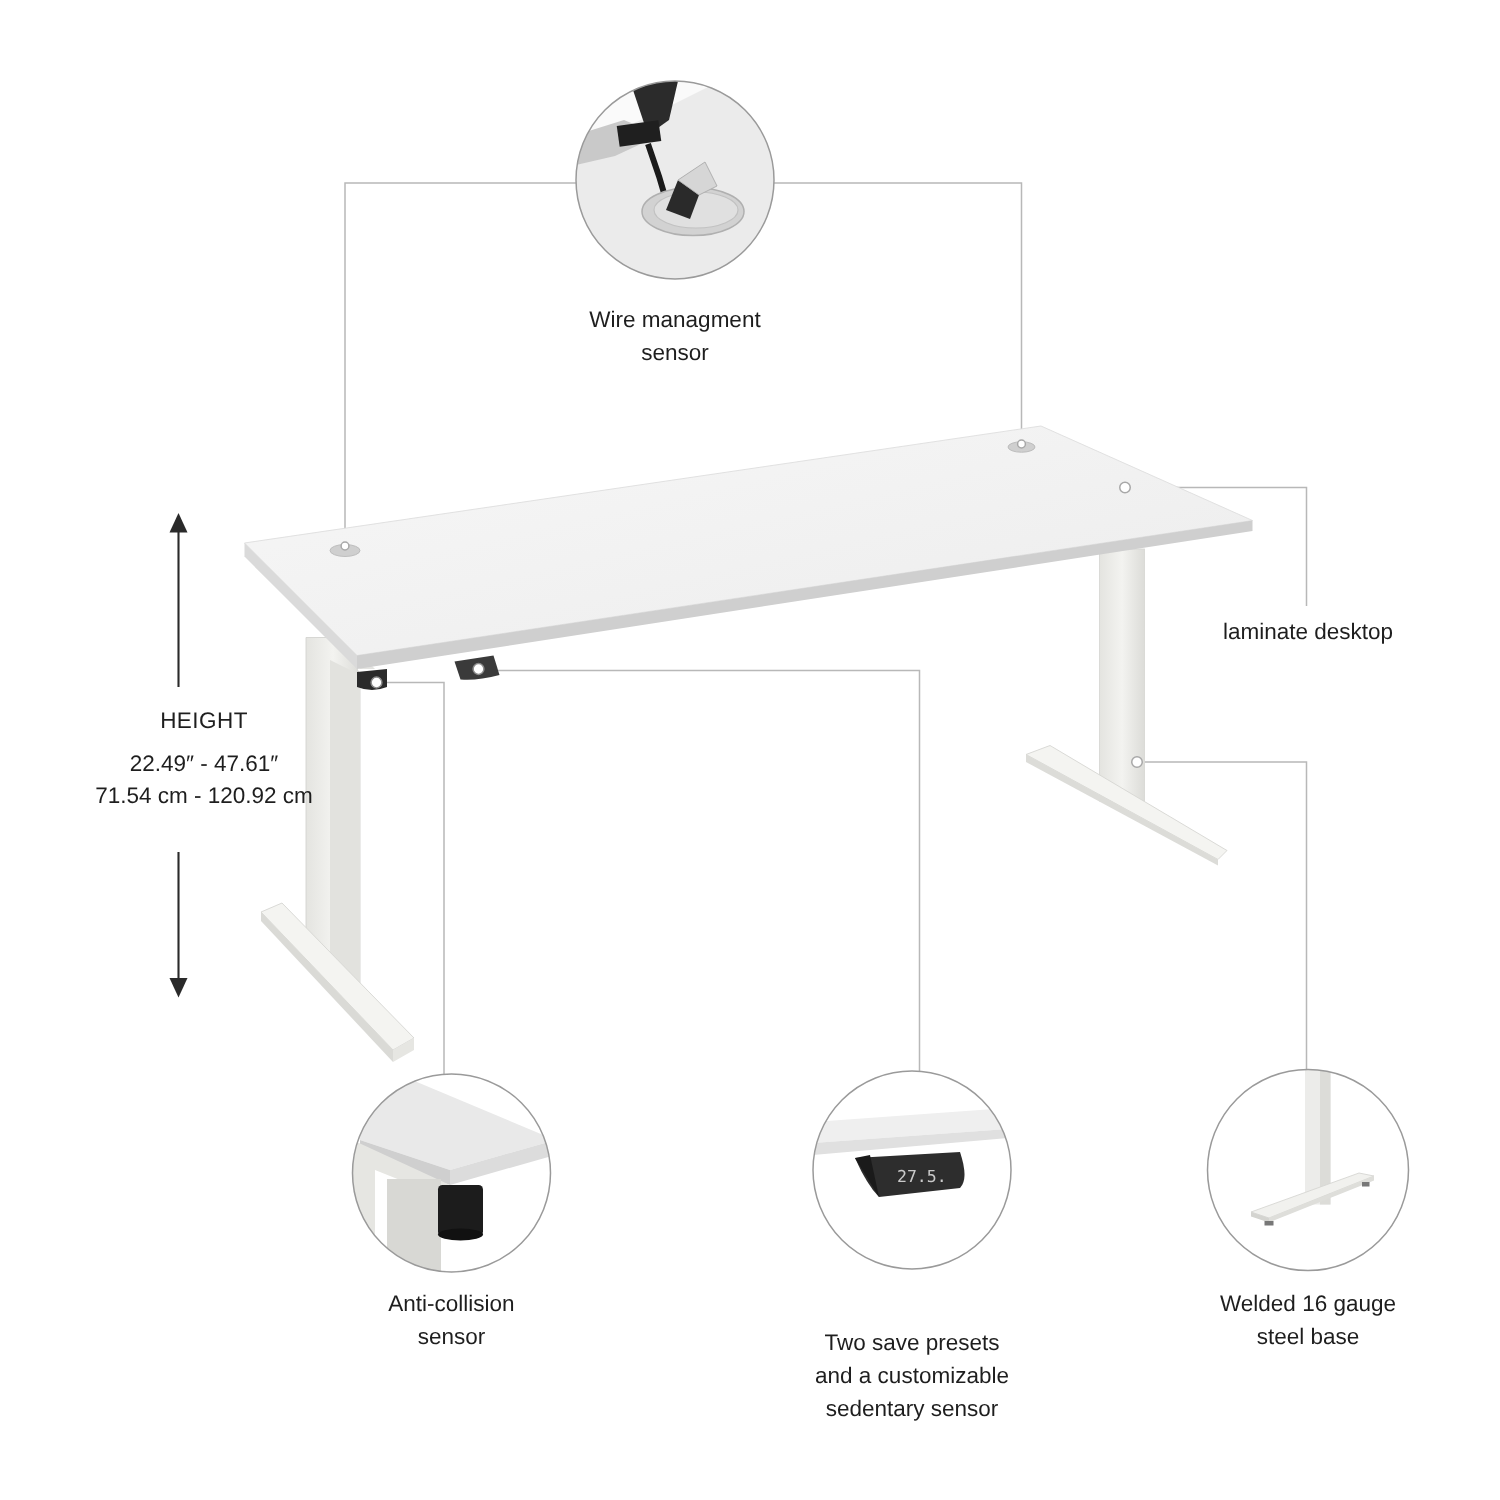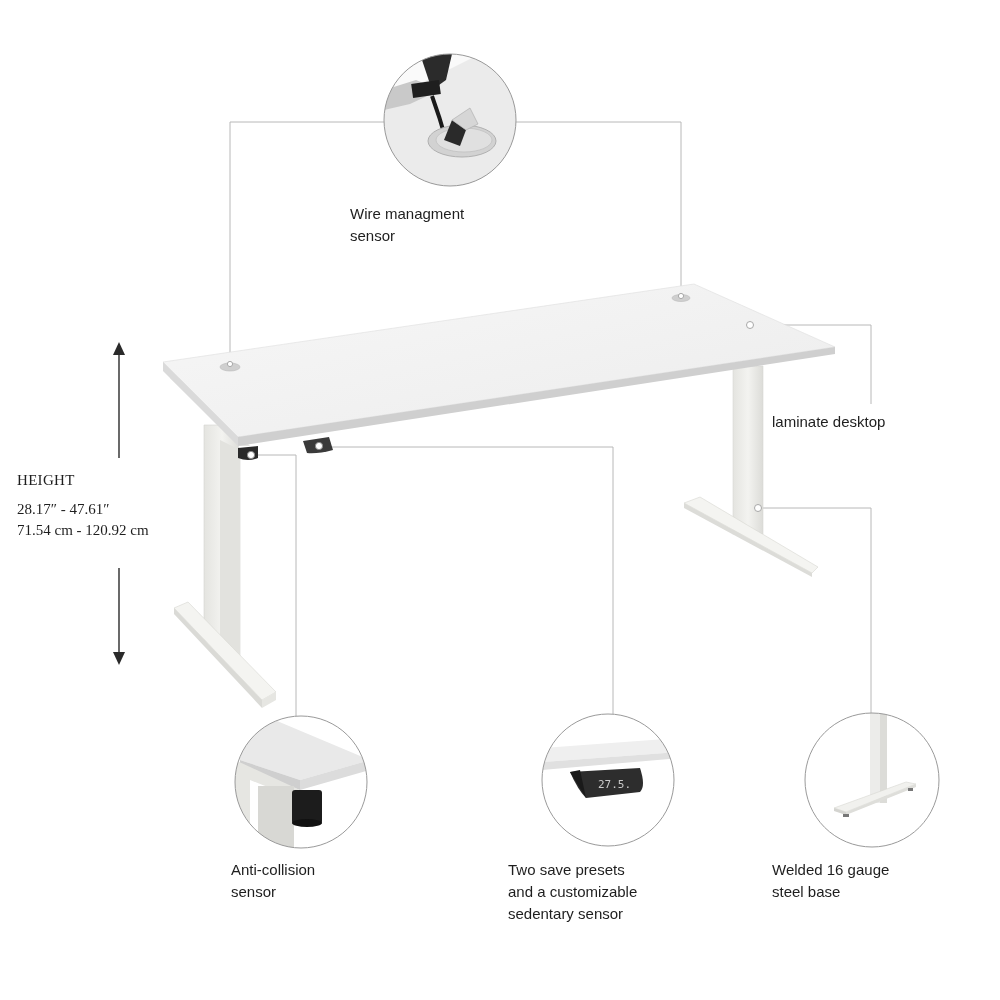--- a/index.html
+++ b/index.html
@@ -1,23 +1,23 @@
 <!DOCTYPE html>
 <html><head>
   <meta charset="utf-8">
   <style>
     html, body { margin: 0; padding: 0; background: #ffffff; }
     body { width: 1000px; height: 1000px; position: relative; overflow: hidden;
            font-family: "Liberation Sans", "DejaVu Sans", sans-serif; color: #1e1e1e; }
     #stage { position: absolute; left: 0; top: 0; width: 1000px; height: 1000px; }
-    .label { position: absolute; font-size: 15px; line-height: 22px;
+    .label { position: absolute; text-align: center; font-size: 15px; line-height: 22px;
              color: #1e1e1e; white-space: nowrap; }
     .label span { display: block; }
-    .height-block { position: absolute; left: 17px; top: 470px; width: 200px; text-align: left;
-                    font-size: 15px; line-height: 21px; font-family: Liberation Serif, serif; }
+    .height-block { position: absolute; left: 36px; top: 470px; width: 200px; text-align: center;
+                    font-size: 15px; line-height: 21px; }
     .height-block .title span { display: block; letter-spacing: 0.3px; }
     .height-block .values { margin-top: 8px; }
     .height-block .values span { display: block; }
   </style>
 </head>
 <body>
 
 <div id="stage">
 
   <svg width="1000" height="1000" viewBox="0 0 1000 1000" style="position:absolute;left:0;top:0">
@@ -178,34 +178,34 @@
 
   <div class="label" style="left:772px; top:411px; width:200px;">
     <span>laminate desktop</span>
   </div>
 
   <div class="label" style="left:231px; top:859px; width:140px;">
     <span>Anti-collision</span>
     <span>sensor</span>
   </div>
 
-  <div class="label" style="left:508px; top:859px; width:200px;">
+  <div class="label" style="left:508px; top:885px; width:200px;">
     <span>Two save presets</span>
     <span>and a customizable</span>
     <span>sedentary sensor</span>
   </div>
 
   <div class="label" style="left:772px; top:859px; width:200px;">
     <span>Welded 16 gauge</span>
     <span>steel base</span>
   </div>
 
   <div class="height-block">
     <div class="title">
       <span>HEIGHT</span>
     </div>
     <div class="values">
-      <span>28.17″ - 47.61″</span>
+      <span>22.49″ - 47.61″</span>
       <span>71.54 cm - 120.92 cm</span>
     </div>
   </div>
 
 </div>
 
 </body></html>

